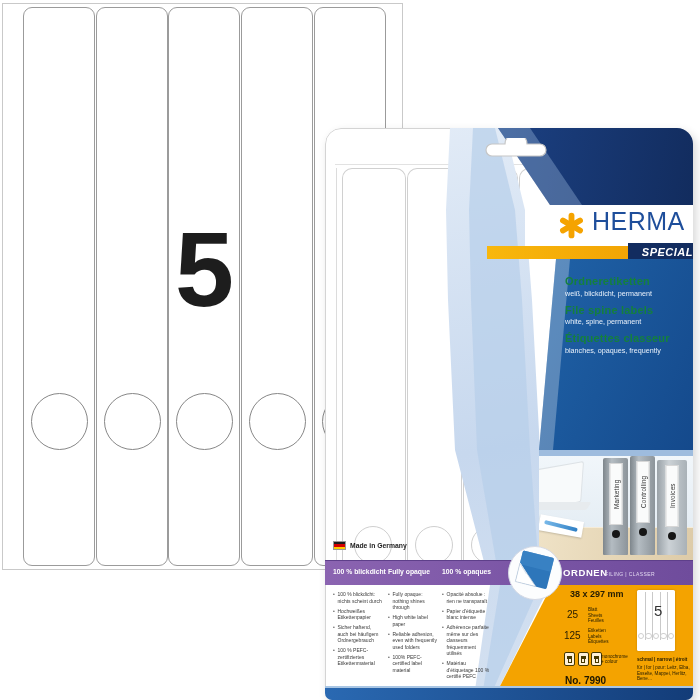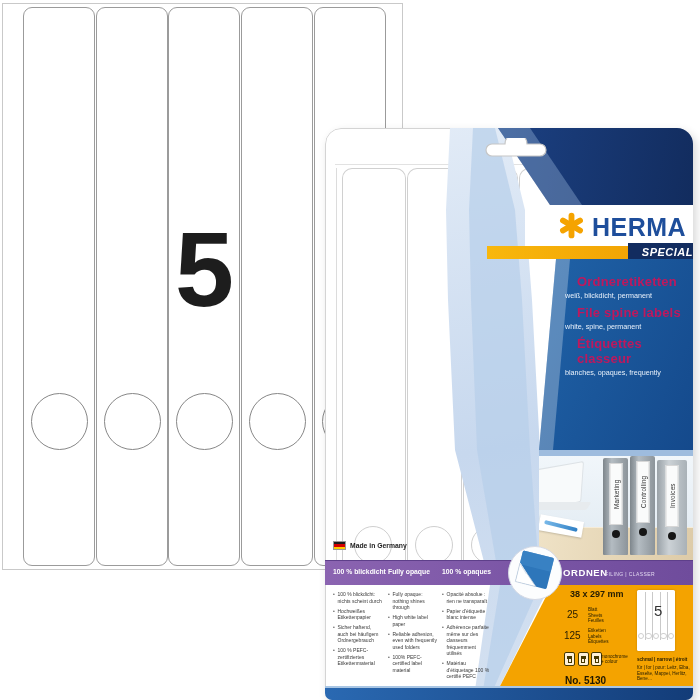--- a/index.html
+++ b/index.html
@@ -38,34 +38,34 @@
 
   
   .navy-band{left:0;top:0;right:0;height:77px;background:linear-gradient(100deg,#2f62a8 0%,#1a3d7c 55%,#122c5e 100%);
     clip-path:polygon(173px 0,368px 0,368px 77px,225px 77px);}
   .navy-lite{left:0;top:0;right:0;height:77px;background:rgba(165,195,230,.35);
     clip-path:polygon(173px 0,205px 0,257px 77px,225px 77px);}
 
   
   .logo-row{left:200px;top:77px;right:0;height:41px;background:#fff;}
   .star-icon{position:absolute;left:33px;top:7px;width:27px;height:27px;}
-  .brand-name{position:absolute;left:67px;top:8px;font-size:25px;font-weight:700;color:#1e4e9b;letter-spacing:.5px;text-align:center;}
+  .brand-name{position:absolute;left:67px;top:2px;font-size:25px;font-weight:400;color:#1e4e9b;letter-spacing:.5px;text-align:center;}
 
   .orange-bar{left:162px;top:118px;right:0;height:13px;background:linear-gradient(90deg,#f8b70d,#f09c00);}
   .special{left:303px;top:115px;right:0;height:18px;background:#122c5f;color:#fff;
     font-style:italic;font-weight:700;font-size:11px;line-height:18px;text-align:right;
     letter-spacing:.5px;}
 
   
   .main-panel{left:0;top:0;right:0;bottom:0;background:linear-gradient(115deg,#4c8cc8 0%,#2268ae 35%,#0f3d7e 100%);
     clip-path:polygon(231px 131px,368px 131px,368px 322px,214px 322px);}
   .panel-lite{left:0;top:0;right:0;bottom:0;background:rgba(255,255,255,.28);
     clip-path:polygon(231px 131px,245px 131px,228px 322px,214px 322px);}
   .titles{left:240px;top:147px;width:124px;}
-  .t{font-size:13px;font-weight:700;color:#be185d;line-height:1.15;letter-spacing:.2px;margin-left:12px;}
+  .t{font-size:11px;font-weight:700;color:#15803d;line-height:1.15;letter-spacing:.2px;}
   .s{font-size:7.2px;color:#e9f1fb;margin:2px 0 6px 0;line-height:1.1;}
 
   
   .photo{left:214px;top:322px;width:154px;height:113px;overflow:hidden;
     background:linear-gradient(#f2f7fb,#dfe9f1);}
   .skyband{position:absolute;left:0;top:0;right:0;height:6px;background:#8fb2d8;opacity:.85;}
   .desk{position:absolute;left:0;bottom:0;right:0;height:36px;
     background:linear-gradient(100deg,#efe2c6,#ddcba8);border-top:1px solid #f6ecd8;}
   .laptop{position:absolute;left:-8px;top:16px;width:52px;height:40px;background:#f8fafb;
     border:1px solid #dde2e6;border-radius:3px;transform:rotate(-10deg) skewX(-14deg);}
@@ -283,21 +283,21 @@
       <div>Etiketten</div>
       <div>Labels</div>
       <div>Étiquettes</div>
     </div>
     <div class="abs icons">
       <div class="pic"></div>
       <div class="pic"></div>
       <div class="pic"></div>
     </div>
     <div class="abs yprint">monochrome + colour</div>
-    <div class="abs yno">No. 5130</div>
+    <div class="abs yno">No. 7990</div>
     <div class="abs ydiag">
       <div class="dline" style="left:7.6px"></div>
       <div class="dline" style="left:15.2px"></div>
       <div class="dline" style="left:22.8px"></div>
       <div class="dline" style="left:30.4px"></div>
       <div class="ddigit">5</div>
       <div class="dcirc" style="left:0.6px"></div>
       <div class="dcirc" style="left:8.2px"></div>
       <div class="dcirc" style="left:15.8px"></div>
       <div class="dcirc" style="left:23.4px"></div>

